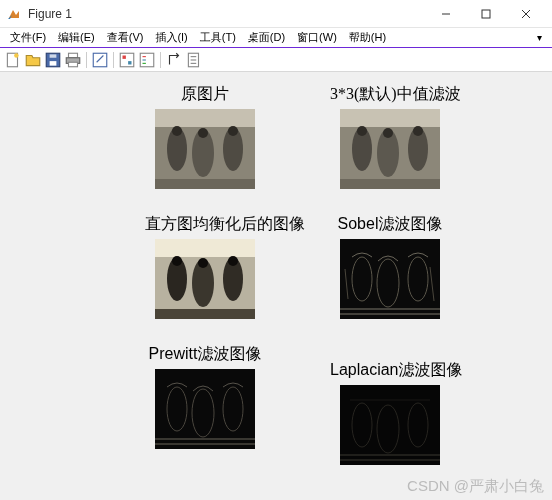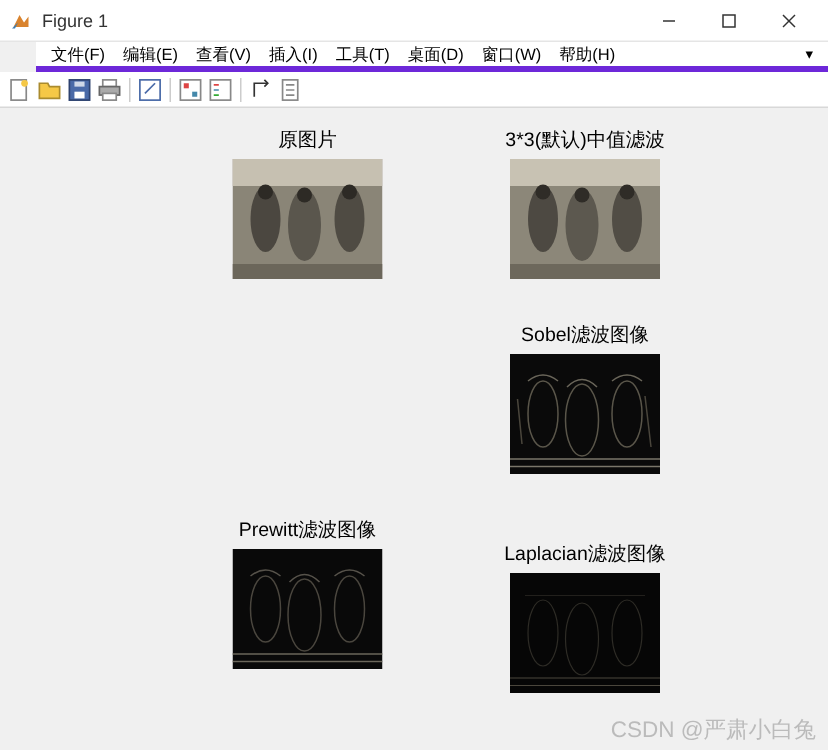--- a/index.html
+++ b/index.html
@@ -3,34 +3,34 @@
 <meta charset="utf-8">
 <style>
   * { margin: 0; padding: 0; box-sizing: border-box; }
   body { width: 552px; height: 500px; font-family: "Microsoft YaHei", SimSun, sans-serif; background: #f0f0f0; overflow: hidden; font-size: 11px; }
   .titlebar { height: 28px; background: #fff; display: flex; align-items: center; padding: 0 6px; border-bottom: 1px solid #e5e5e5; }
   .app-icon { width: 16px; height: 16px; margin-right: 6px; }
   .title-text { flex: 1; color: #333; font-size: 12px; }
   .win-controls { display: flex; gap: 0; }
   .win-btn { width: 40px; height: 26px; display: flex; align-items: center; justify-content: center; color: #555; }
   .win-btn svg { width: 10px; height: 10px; }
-  .menubar { height: 20px; background: #fff; display: flex; align-items: center; padding: 0 4px; border-bottom: 4px solid #6d28d9; margin-left: 24px; }
+  .menubar { height: 20px; background: #fff; display: flex; align-items: center; padding: 0 4px; border-bottom: 1px solid #6d28d9; }
   .menu-item { padding: 2px 6px; color: #000; font-size: 11px; cursor: default; }
   .menu-tail { margin-left: auto; padding-right: 6px; color: #000; font-size: 10px; }
   .toolbar { height: 24px; background: #fff; display: flex; align-items: center; padding: 0 4px; gap: 2px; border-bottom: 1px solid #d8d8d8; }
   .tool-btn { width: 18px; height: 18px; display: flex; align-items: center; justify-content: center; }
   .tool-sep { width: 1px; height: 16px; background: #ccc; margin: 0 2px; }
   .canvas { position: relative; width: 100%; height: calc(500px - 72px); background: #f0f0f0; }
   .subplot { position: absolute; text-align: center; }
-  .subplot-title { font-size: 13px; color: #000; margin-bottom: 4px; white-space: nowrap; }
+  .subplot-title { font-size: 16px; color: #000; margin-bottom: 4px; white-space: nowrap; }
   .subplot-img { width: 100px; height: 80px; display: block; margin: 0 auto; }
   .watermark { position: absolute; right: 8px; bottom: 4px; font-size: 15px; color: #bbb; }
   
   .sp1 { left: 145px; top: 12px; width: 120px; }
-  .sp2 { left: 330px; top: 12px; width: 120px; }
+  .sp2 { left: 330px; top: 12px; width: 120px; font-family: Liberation Serif, serif; }
   .sp3 { left: 145px; top: 142px; width: 120px; }
   .sp4 { left: 330px; top: 142px; width: 120px; }
   .sp5 { left: 145px; top: 272px; width: 120px; }
   .sp6 { left: 330px; top: 288px; width: 120px; }
 </style>
 </head>
 <body>
 
 <div class="titlebar">
   <span class="app-icon">
@@ -163,20 +163,34 @@
       <ellipse cx="22" cy="40" rx="10" ry="22" fill="#4d4942"></ellipse>
       <ellipse cx="48" cy="44" rx="11" ry="24" fill="#5c584f"></ellipse>
       <ellipse cx="78" cy="40" rx="10" ry="22" fill="#514d45"></ellipse>
       <circle cx="22" cy="22" r="5" fill="#2f2c27"></circle>
       <circle cx="48" cy="24" r="5" fill="#2f2c27"></circle>
       <circle cx="78" cy="22" r="5" fill="#2f2c27"></circle>
       <rect x="0" y="70" width="100" height="10" fill="#6d685c"></rect>
     </svg>
   </div>
 
+  <div class="subplot sp3">
+    <div class="subplot-title">直方图均衡化后的图像</div>
+    <svg class="subplot-img" viewBox="0 0 100 80" preserveAspectRatio="none">
+      <rect width="100" height="80" fill="#b8b2a0"></rect>
+      <rect x="0" y="0" width="100" height="18" fill="#efe9d6"></rect>
+      <ellipse cx="22" cy="40" rx="10" ry="22" fill="#2a2620"></ellipse>
+      <ellipse cx="48" cy="44" rx="11" ry="24" fill="#3a362d"></ellipse>
+      <ellipse cx="78" cy="40" rx="10" ry="22" fill="#302c25"></ellipse>
+      <circle cx="22" cy="22" r="5" fill="#0e0c0a"></circle>
+      <circle cx="48" cy="24" r="5" fill="#0e0c0a"></circle>
+      <circle cx="78" cy="22" r="5" fill="#0e0c0a"></circle>
+      <rect x="0" y="70" width="100" height="10" fill="#4a4438"></rect>
+    </svg>
+  </div>
 
   <div class="subplot sp4">
     <div class="subplot-title">Sobel滤波图像</div>
     <svg class="subplot-img" viewBox="0 0 100 80" preserveAspectRatio="none">
       <rect width="100" height="80" fill="#0a0a0a"></rect>
       <path d="M12 18 Q22 10 32 18 M38 22 Q48 12 58 22 M68 18 Q78 10 88 18" stroke="#6a665a" fill="none" stroke-width="1"></path>
       <ellipse cx="22" cy="40" rx="10" ry="22" fill="none" stroke="#5a564a" stroke-width="1"></ellipse>
       <ellipse cx="48" cy="44" rx="11" ry="24" fill="none" stroke="#5a564a" stroke-width="1"></ellipse>
       <ellipse cx="78" cy="40" rx="10" ry="22" fill="none" stroke="#5a564a" stroke-width="1"></ellipse>
       <path d="M0 70 L100 70 M0 75 L100 75" stroke="#7a766a" stroke-width="1"></path>

